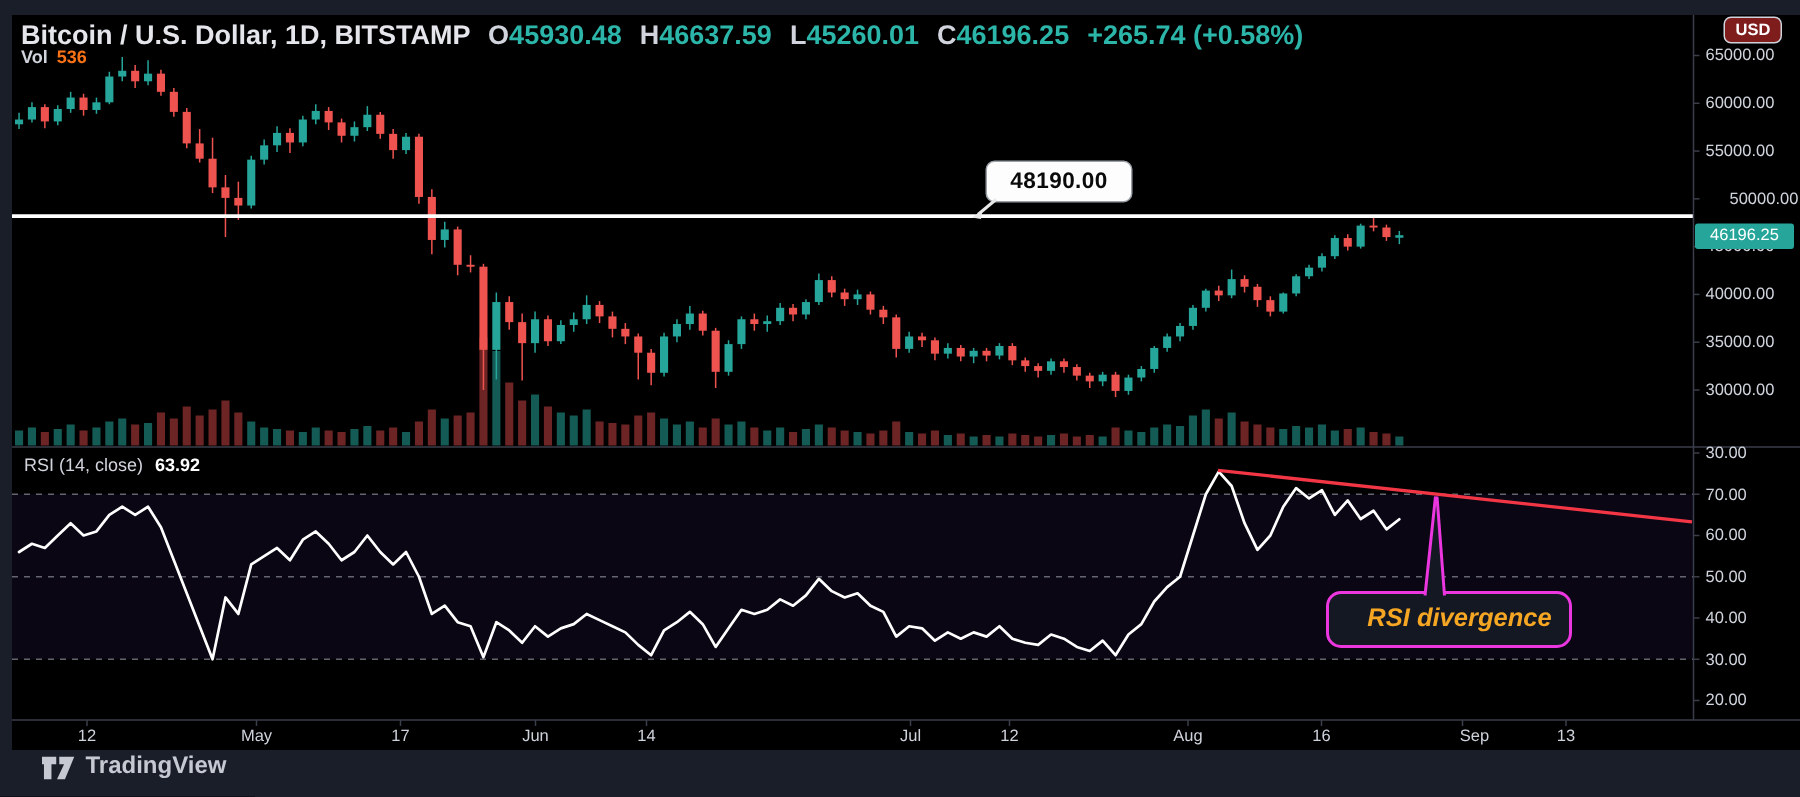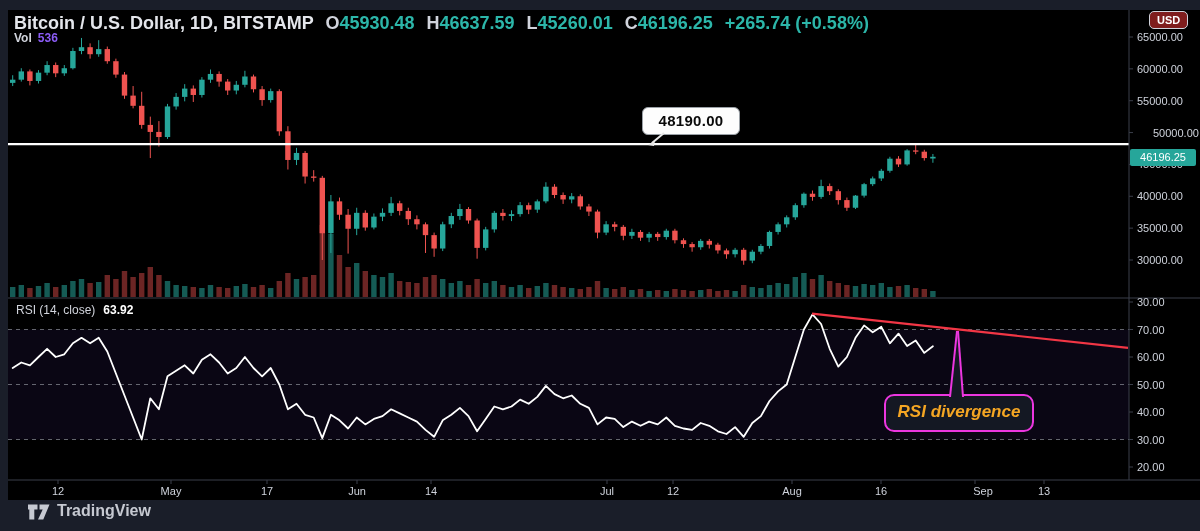--- a/index.html
+++ b/index.html
@@ -4,35 +4,35 @@
 <style>
   html,body{margin:0;padding:0;background:#10131c;}
   #stage{position:relative;width:1200px;height:531px;background:#1a1e29;overflow:hidden;
          font-family:"Liberation Sans",sans-serif;-webkit-font-smoothing:antialiased;}
   #chart-svg{position:absolute;left:0;top:0;}
   .ovl{position:absolute;white-space:nowrap;}
   .hdr{left:14px;top:13px;font-size:18px;color:#e4e6eb;font-weight:600;z-index:4;}
   .hdr .ohlc-key{color:#d1d4dc;font-weight:600;margin-left:7px;}
   .hdr .ohlc-val{color:#2cb6a9;font-weight:600;}
   .volrow{left:14px;top:31px;font-size:12px;color:#d1d4dc;font-weight:600;z-index:4;}
-  .volrow .vval{color:#8b5cf6;margin-left:6px;}
+  .volrow .vval{color:#f97316;margin-left:6px;}
   .rsirow{left:16px;top:303px;font-size:12px;color:#d1d4dc;z-index:4;}
   .rsirow .rval{color:#ffffff;margin-left:8px;font-weight:600;}
   .usd-badge{left:1149px;top:11px;border:1.5px solid #cfd3dc;border-radius:5px;color:#fff;
              font-size:11px;font-weight:700;padding:2px 7px;z-index:4;background:#7f1d1d;}
   .price-badge{left:1130px;top:149px;width:66px;height:17px;background:#26a69a;color:#fff;
                font-size:11px;line-height:17px;text-align:center;border-radius:2px;z-index:5;}
   .ptick{position:absolute;left:1137px;transform:translateY(-50%);font-size:11px;color:#cfd3dc;z-index:3;}
   .ttick{position:absolute;top:485px;transform:translateX(-50%);font-size:11px;color:#cfd3dc;z-index:3;}
-  .res-bubble{left:642px;top:107px;width:96px;height:26px;background:#fdfdfd;border:1px solid #9aa0a6;
+  .res-bubble{left:657px;top:107px;width:96px;height:26px;background:#fdfdfd;border:1px solid #9aa0a6;
               border-radius:6px;color:#0a0a0a;font-size:15px;font-weight:700;text-align:center;
               line-height:25px;z-index:6;letter-spacing:.3px;}
   .div-bubble{left:884px;top:394px;width:146px;height:34px;background:#141823;border:2px solid #ec36e0;
               border-radius:10px;color:#f5a623;font-size:17px;font-weight:700;font-style:italic;
-              text-align:center;line-height:32px;z-index:7;}
+              text-align:center;line-height:32px;z-index:7;padding-left:14px;}
   .tv-logo{left:28px;top:502px;z-index:4;display:flex;align-items:center;gap:7px;color:#c6c9d1;
            font-size:16px;font-weight:700;}
   .ptr-svg{position:absolute;z-index:8;}
 </style>
 </head>
 <body>
 
 <div id="stage">
 
   <svg id="chart-svg" width="1200" height="531">

